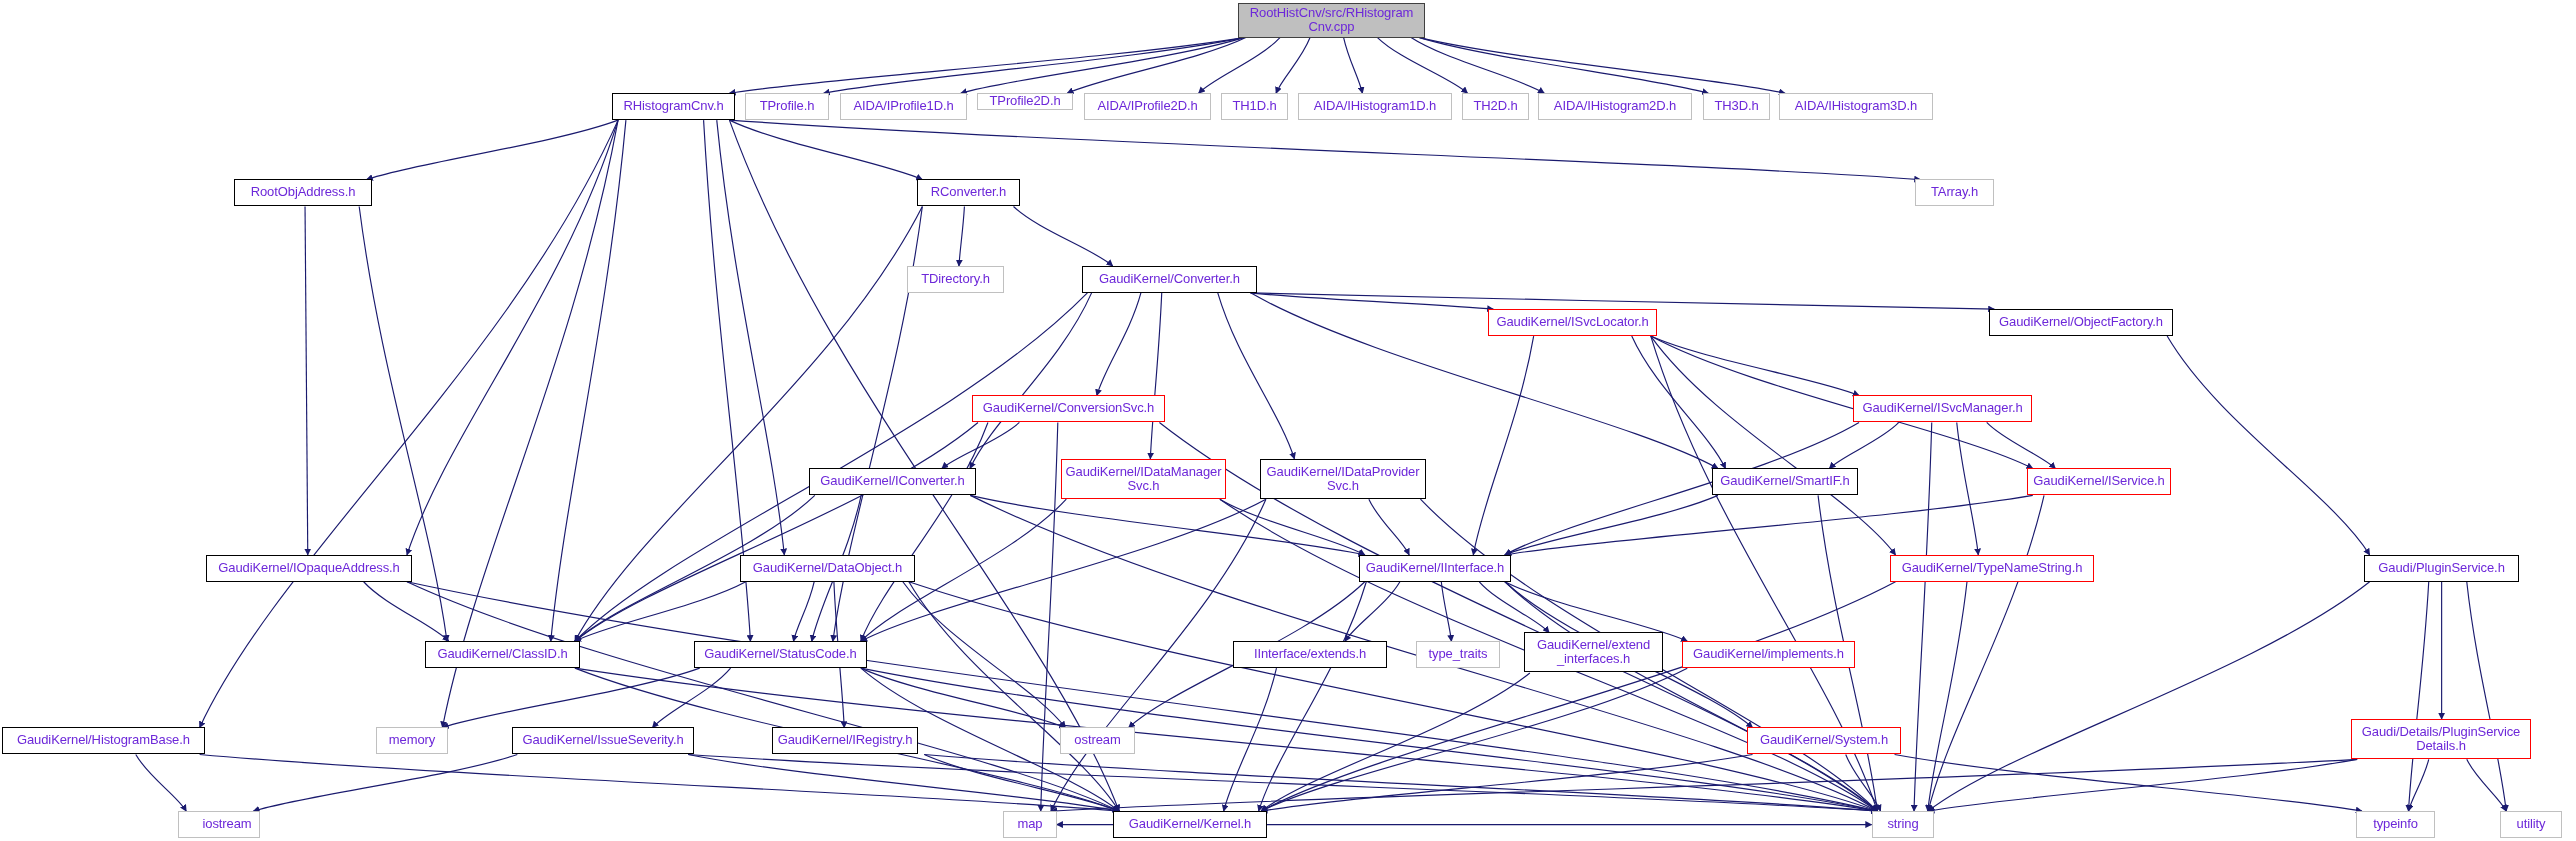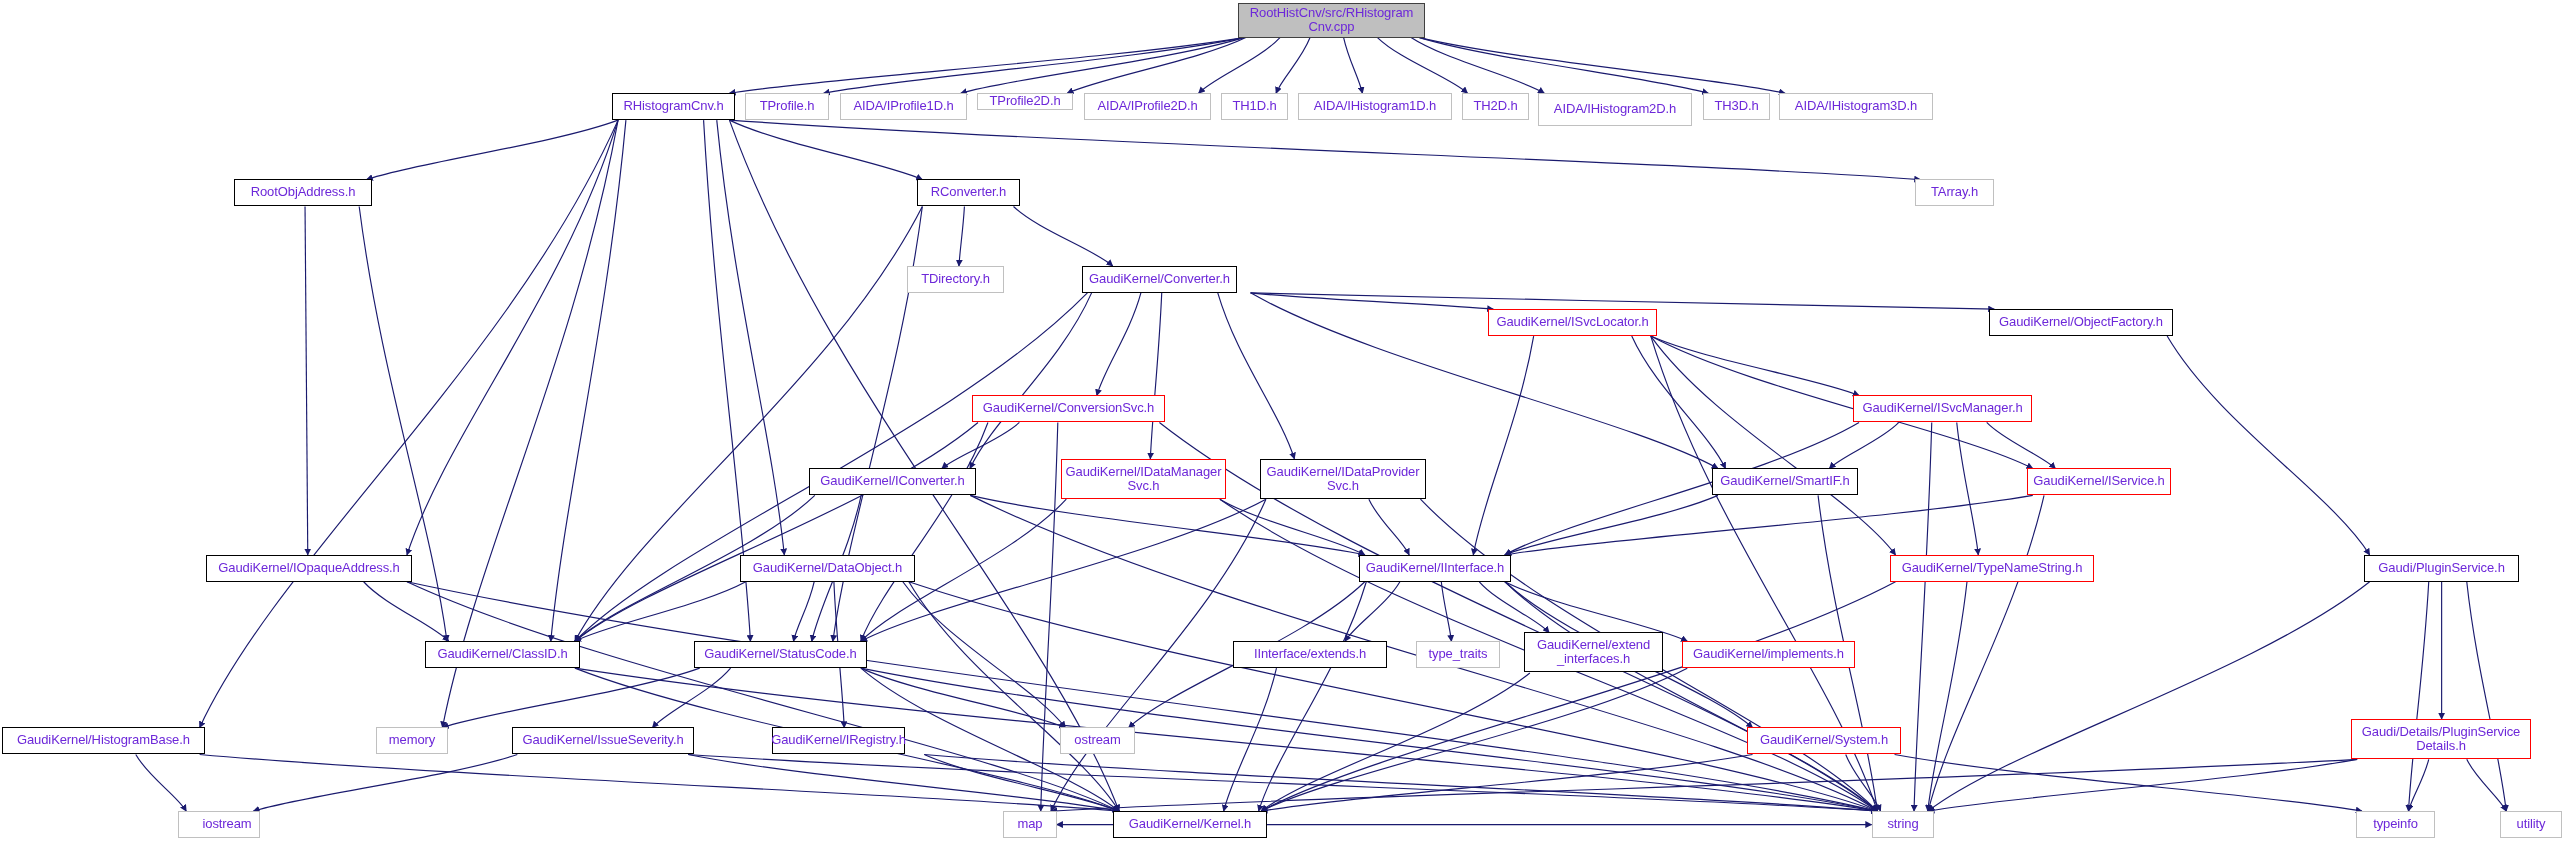--- a/index.html
+++ b/index.html
@@ -184,28 +184,28 @@
       <div class="node root" style="left: 1238px; top: 2.9px; width: 187px; height: 35px;">RootHistCnv/src/RHistogram
 Cnv.cpp</div>
       <div class="node b-black thick" style="left: 612px; top: 93px; width: 123px; height: 27px;">RHistogramCnv.h</div>
       <div class="node b-grey" style="left: 745px; top: 93px; width: 84px; height: 27px;">TProfile.h</div>
       <div class="node b-grey" style="left: 840px; top: 93px; width: 127px; height: 27px;">AIDA/IProfile1D.h</div>
       <div class="node b-grey" style="left: 977px; top: 93px; width: 96px; height: 17px;">TProfile2D.h</div>
       <div class="node b-grey" style="left: 1084px; top: 93px; width: 127px; height: 27px;">AIDA/IProfile2D.h</div>
       <div class="node b-grey" style="left: 1221px; top: 93px; width: 67px; height: 27px;">TH1D.h</div>
       <div class="node b-grey" style="left: 1298px; top: 93px; width: 154px; height: 27px;">AIDA/IHistogram1D.h</div>
       <div class="node b-grey" style="left: 1462px; top: 93px; width: 67px; height: 27px;">TH2D.h</div>
-      <div class="node b-grey" style="left: 1538px; top: 93px; width: 154px; height: 33px;">AIDA/IHistogram2D.h</div>
+      <div class="node b-grey" style="left: 1538px; top: 93px; width: 154px; height: 27px;">AIDA/IHistogram2D.h</div>
       <div class="node b-grey" style="left: 1703px; top: 93px; width: 67px; height: 27px;">TH3D.h</div>
       <div class="node b-grey" style="left: 1779px; top: 93px; width: 154px; height: 27px;">AIDA/IHistogram3D.h</div>
       <div class="node b-black thick" style="left: 234px; top: 179px; width: 138px; height: 27px;">RootObjAddress.h</div>
       <div class="node b-black thick" style="left: 917px; top: 179px; width: 103px; height: 27px;">RConverter.h</div>
       <div class="node b-grey" style="left: 1915px; top: 179px; width: 79px; height: 27px;">TArray.h</div>
       <div class="node b-grey" style="left: 907px; top: 266px; width: 97px; height: 27px;">TDirectory.h</div>
-      <div class="node b-black thick" style="left: 1082px; top: 266px; width: 155px; height: 27px;">GaudiKernel/Converter.h</div>
+      <div class="node b-black thick" style="left: 1082px; top: 266px; width: 175px; height: 27px;">GaudiKernel/Converter.h</div>
       <div class="node b-red thick" style="left: 1488px; top: 309px; width: 169px; height: 27px;">GaudiKernel/ISvcLocator.h</div>
       <div class="node b-black thick" style="left: 1989px; top: 309px; width: 184px; height: 27px;">GaudiKernel/ObjectFactory.h</div>
       <div class="node b-red thick" style="left: 972px; top: 395px; width: 193px; height: 27px;">GaudiKernel/ConversionSvc.h</div>
       <div class="node b-red thick" style="left: 1853px; top: 395px; width: 179px; height: 27px;">GaudiKernel/ISvcManager.h</div>
       <div class="node b-black thick" style="left: 809px; top: 468px; width: 167px; height: 27px;">GaudiKernel/IConverter.h</div>
       <div class="node b-red thick" style="left: 1061px; top: 459px; width: 165px; height: 40px;">GaudiKernel/IDataManager
 Svc.h</div>
       <div class="node b-black thick" style="left: 1260px; top: 459px; width: 166px; height: 40px;">GaudiKernel/IDataProvider
 Svc.h</div>
       <div class="node b-black thick" style="left: 1712px; top: 468px; width: 146px; height: 27px;">GaudiKernel/SmartIF.h</div>
@@ -218,21 +218,21 @@
       <div class="node b-black thick" style="left: 425px; top: 641px; width: 155px; height: 27px;">GaudiKernel/ClassID.h</div>
       <div class="node b-black thick" style="left: 694px; top: 641px; width: 173px; height: 27px;">GaudiKernel/StatusCode.h</div>
       <div class="node b-black thick" style="left: 1233px; top: 641px; width: 154px; height: 27px;">IInterface/extends.h</div>
       <div class="node b-grey" style="left: 1416px; top: 641px; width: 84px; height: 27px;">type_traits</div>
       <div class="node b-black thick" style="left: 1524px; top: 632px; width: 139px; height: 40px;">GaudiKernel/extend
 _interfaces.h</div>
       <div class="node b-red thick" style="left: 1682px; top: 641px; width: 173px; height: 27px;">GaudiKernel/implements.h</div>
       <div class="node b-black thick" style="left: 1.9px; top: 727px; width: 203px; height: 27px;">GaudiKernel/HistogramBase.h</div>
       <div class="node b-grey" style="left: 376px; top: 727px; width: 72px; height: 27px;">memory</div>
       <div class="node b-black thick" style="left: 512px; top: 727px; width: 182px; height: 27px;">GaudiKernel/IssueSeverity.h</div>
-      <div class="node b-black thick" style="left: 772px; top: 727px; width: 133px; height: 27px;">GaudiKernel/IRegistry.h</div>
+      <div class="node b-black thick" style="left: 772px; top: 727px; width: 146px; height: 27px;">GaudiKernel/IRegistry.h</div>
       <div class="node b-grey" style="left: 1060px; top: 727px; width: 75px; height: 27px;">ostream</div>
       <div class="node b-red thick" style="left: 1747px; top: 727px; width: 154px; height: 27px;">GaudiKernel/System.h</div>
       <div class="node b-red thick" style="left: 2351px; top: 719px; width: 180px; height: 40px;">Gaudi/Details/PluginService
 Details.h</div>
       <div class="node b-grey" style="left: 178px; top: 811px; width: 82px; height: 27px; padding-left: 16px;">iostream</div>
       <div class="node b-black thick" style="left: 1113px; top: 811px; width: 154px; height: 27px;">GaudiKernel/Kernel.h</div>
       <div class="node b-grey" style="left: 1003px; top: 811px; width: 54px; height: 27px;">map</div>
       <div class="node b-grey" style="left: 1872px; top: 811px; width: 62px; height: 27px;">string</div>
       <div class="node b-grey" style="left: 2356px; top: 811px; width: 79px; height: 27px;">typeinfo</div>
       <div class="node b-grey" style="left: 2500px; top: 811px; width: 62px; height: 27px;">utility</div>

